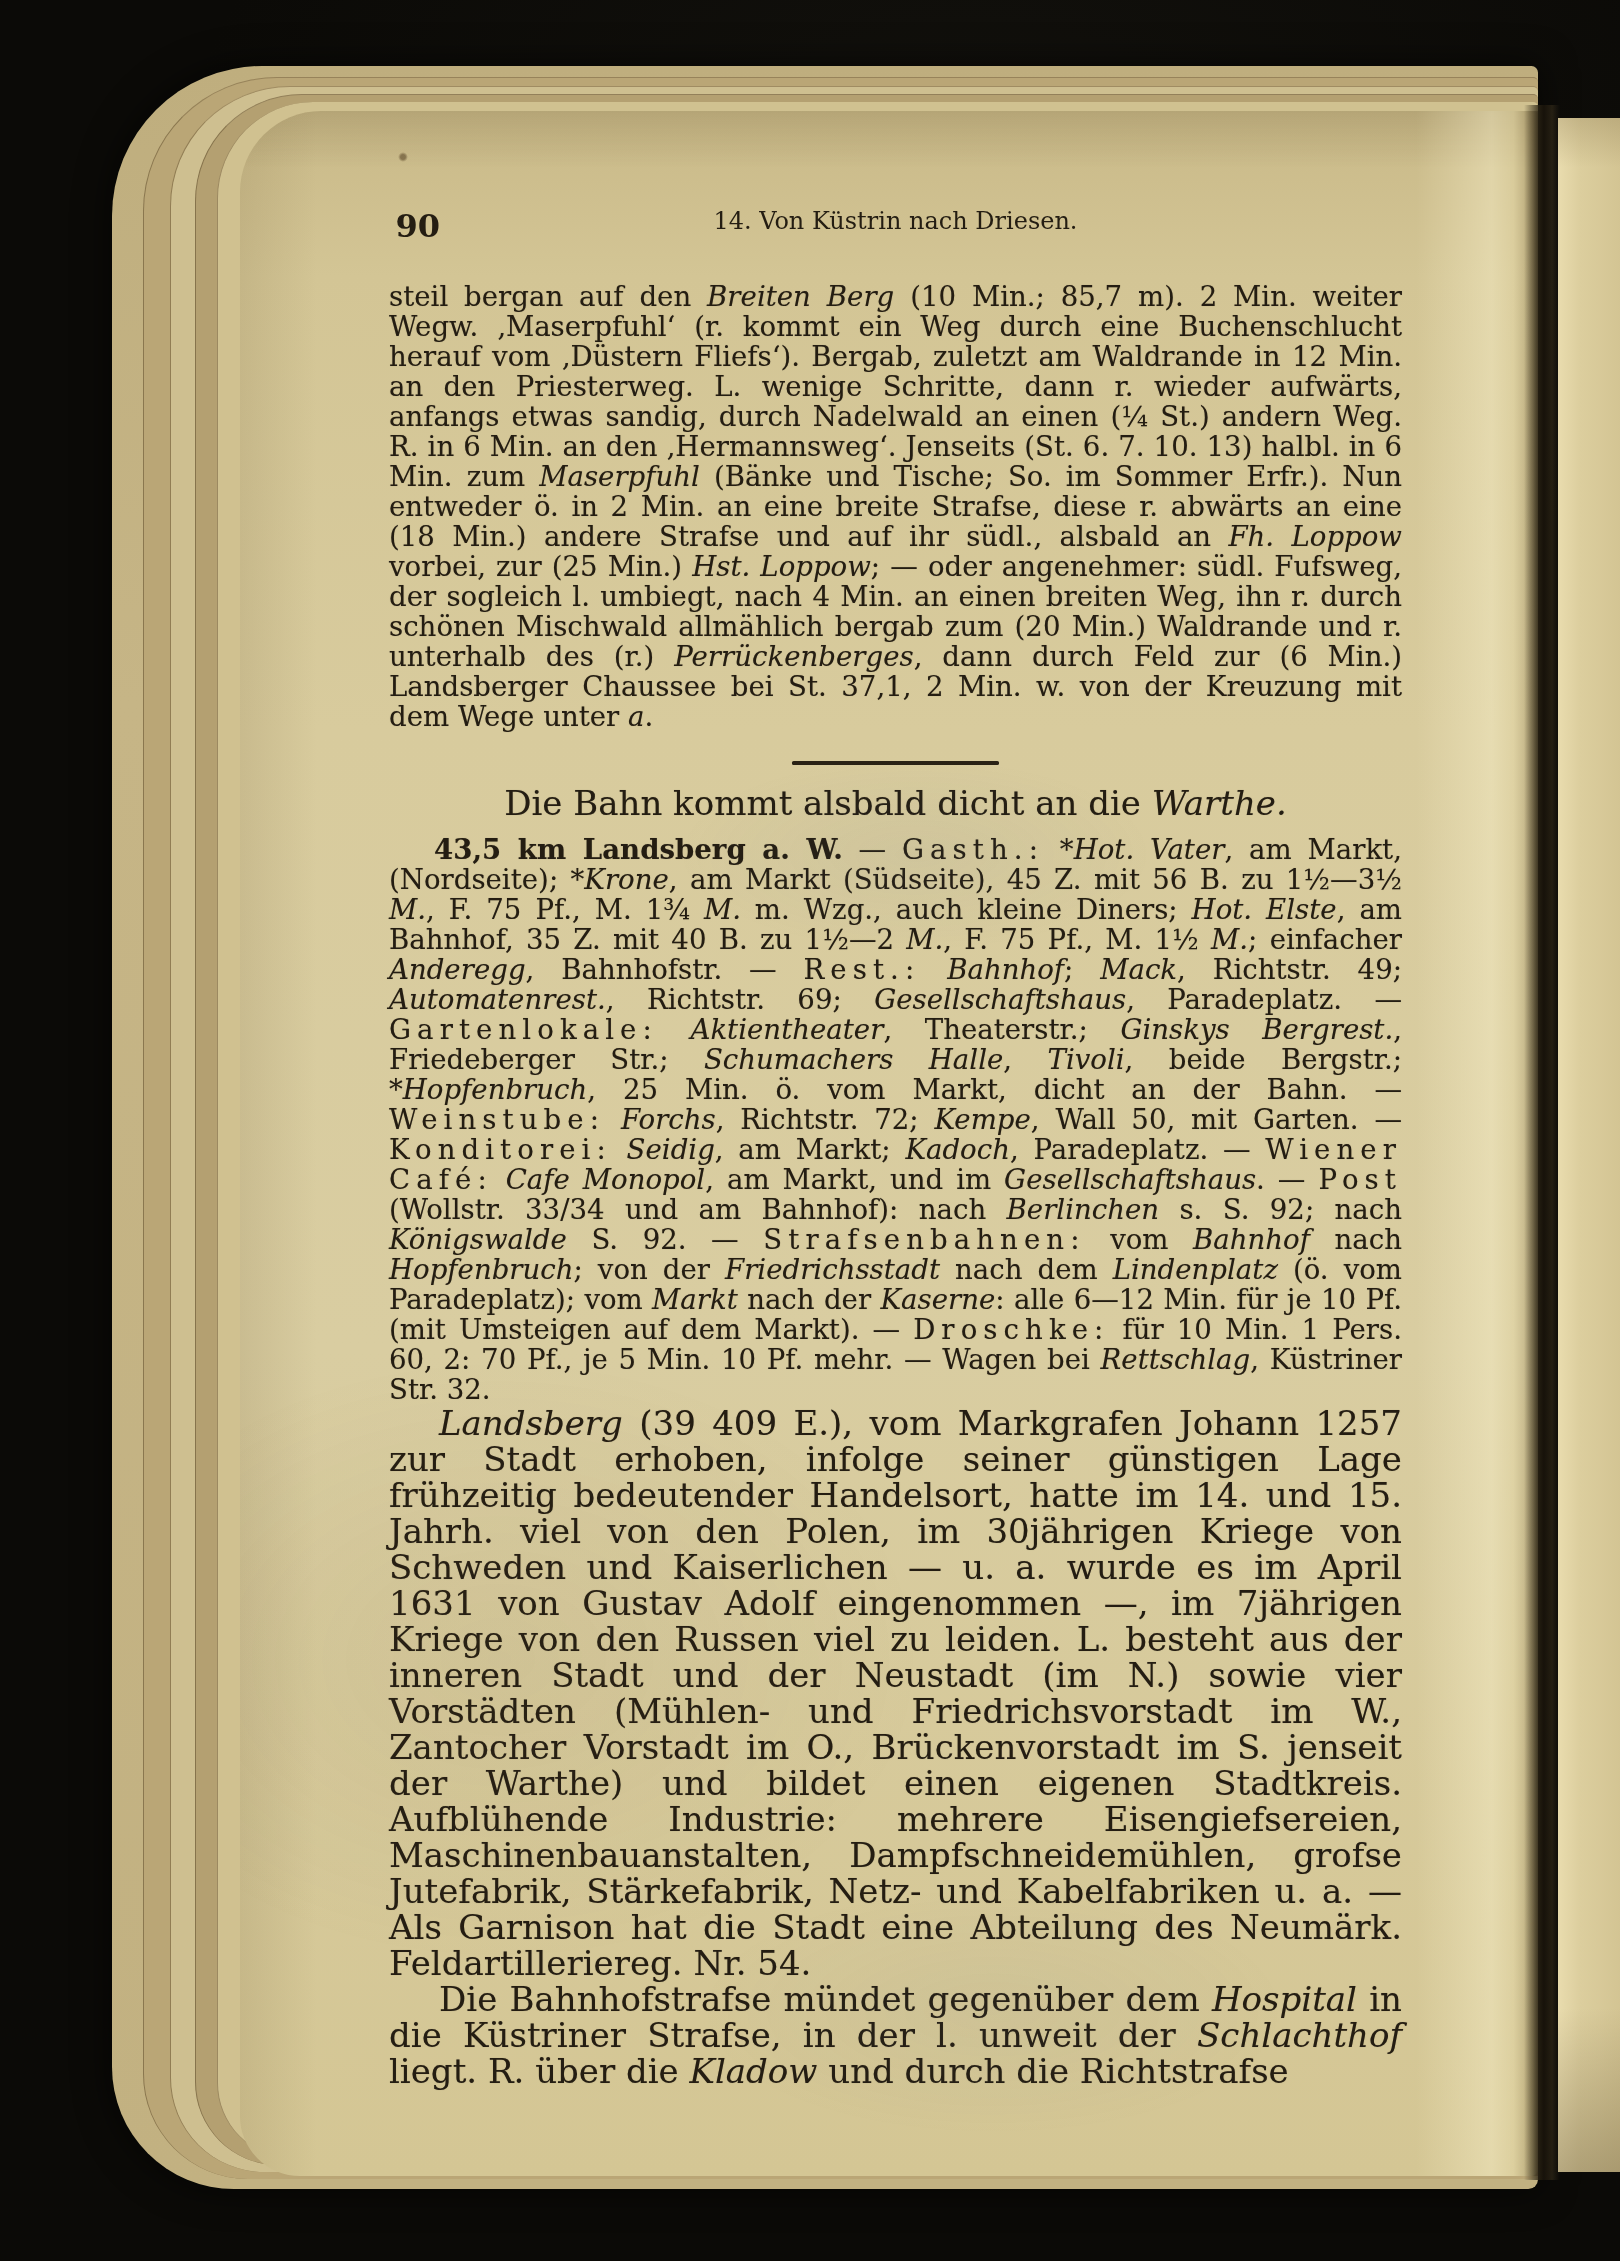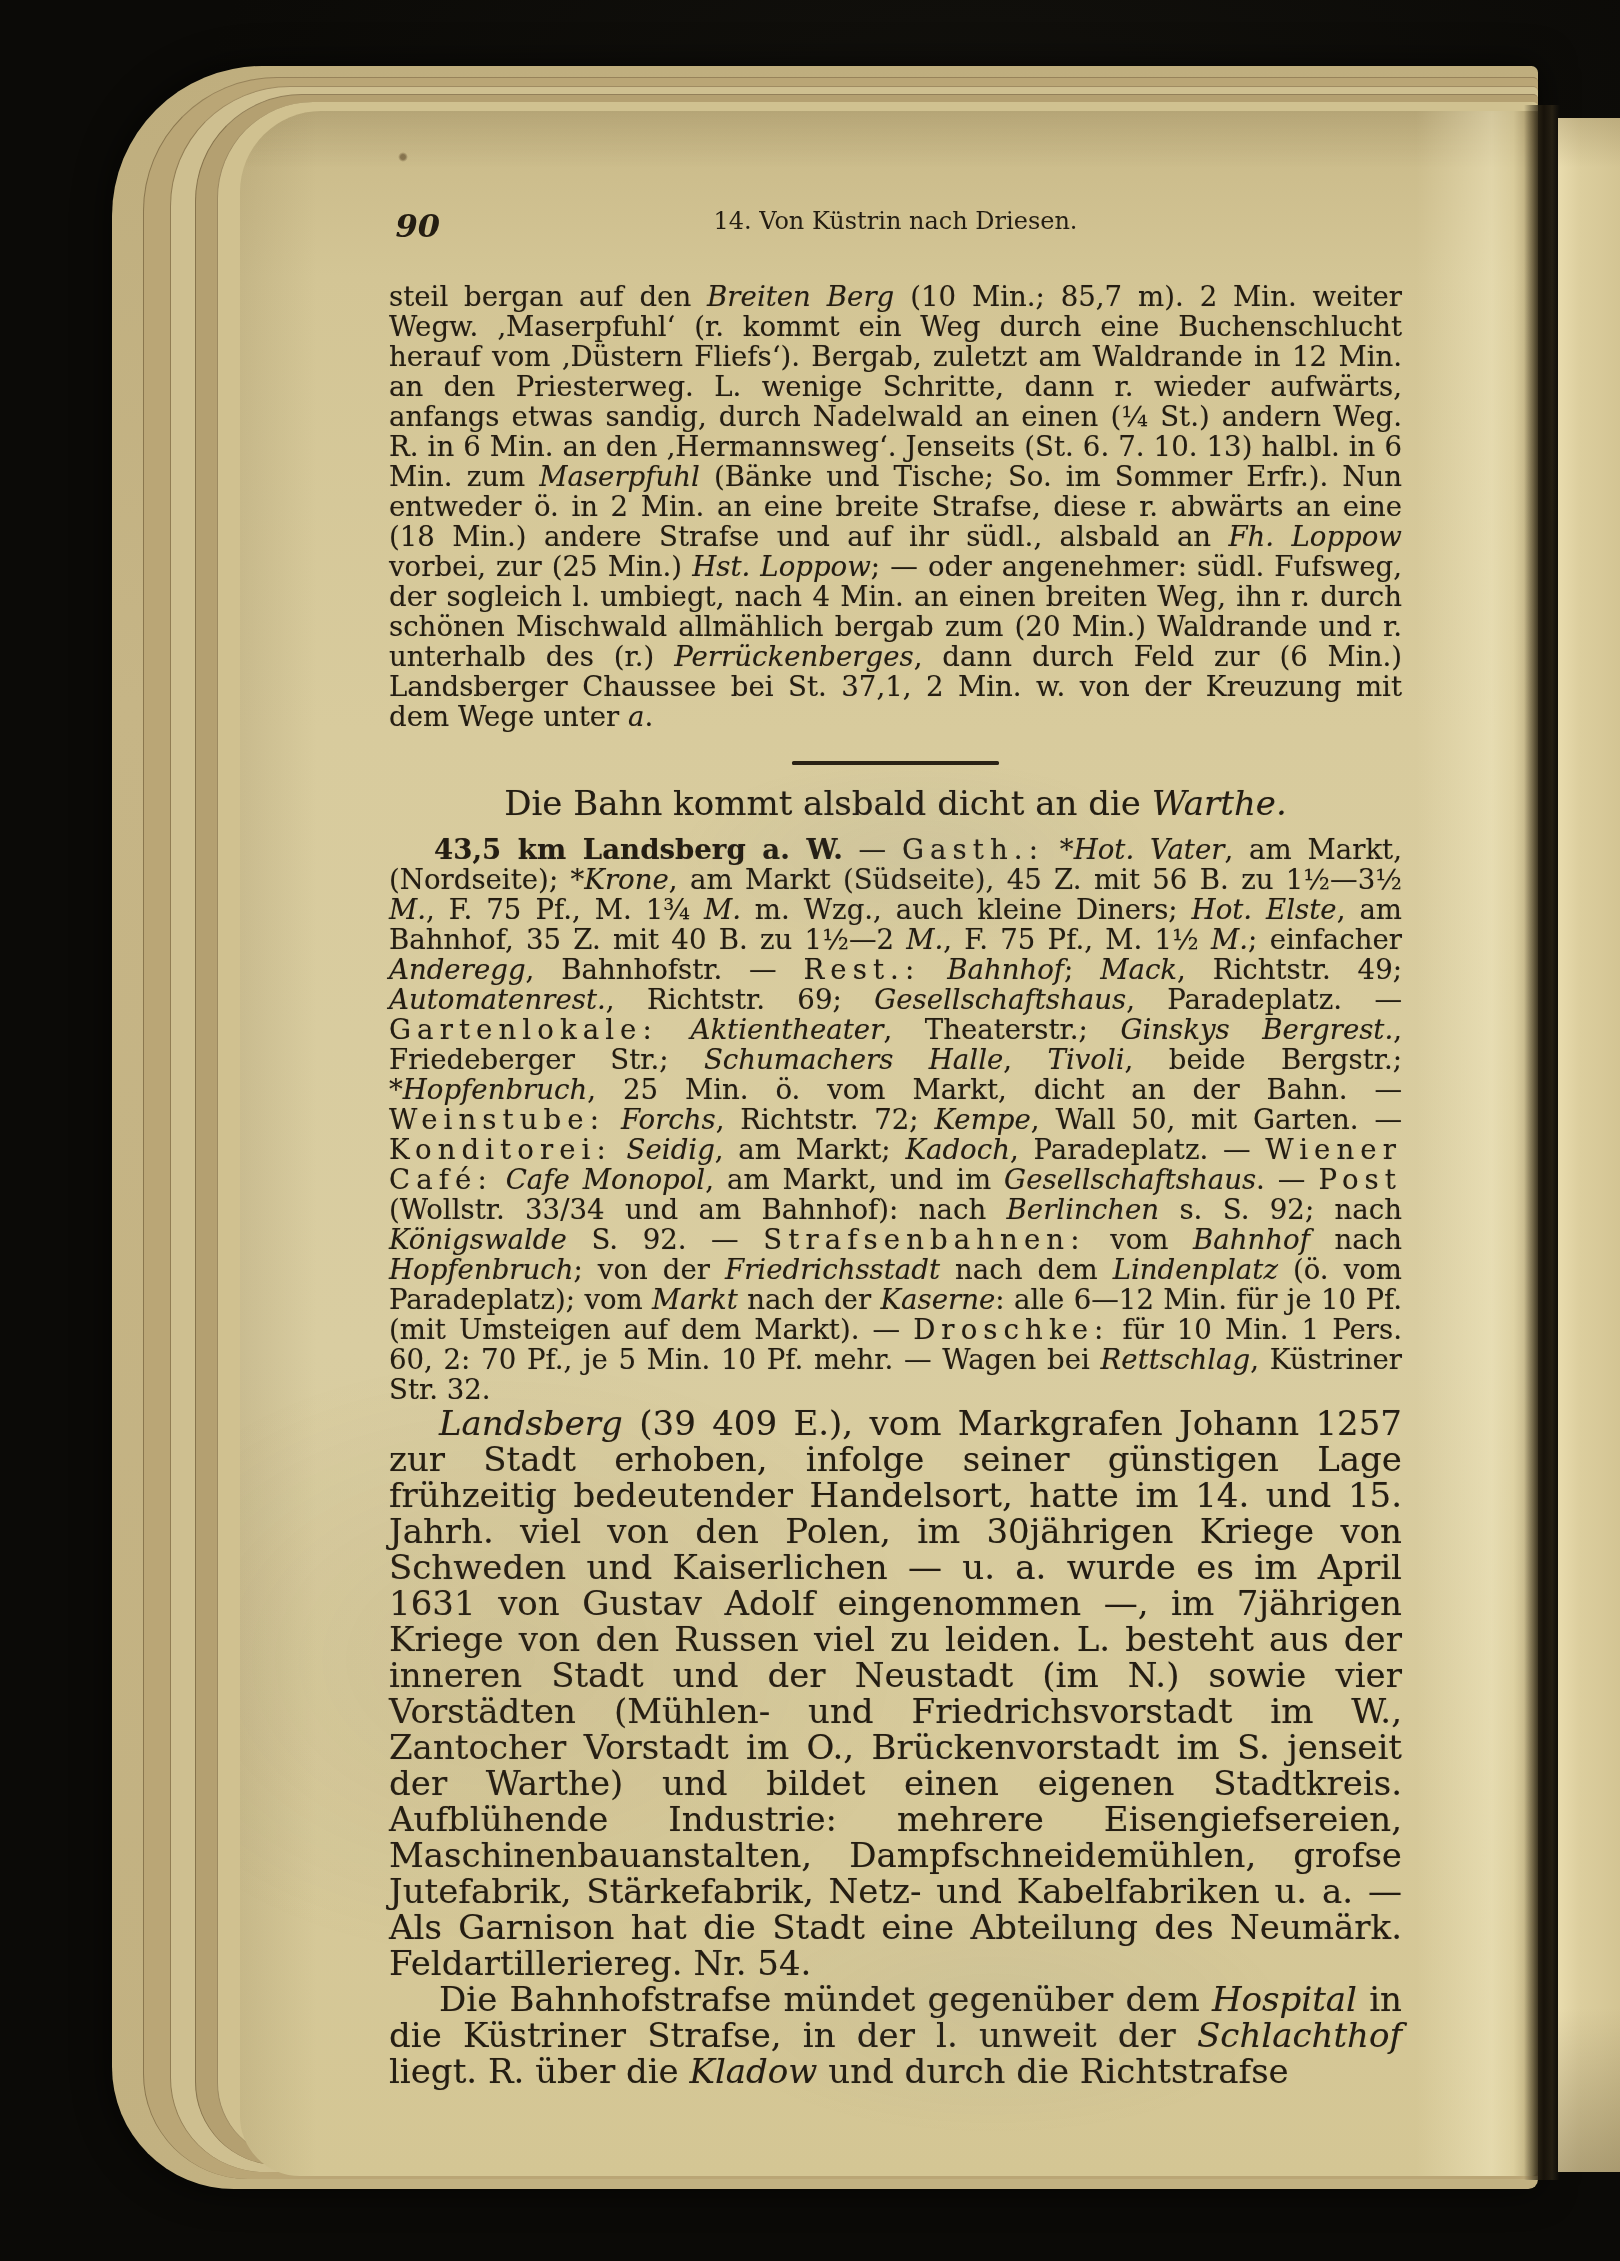--- a/index.html
+++ b/index.html
@@ -57,21 +57,21 @@
     background:linear-gradient(90deg, rgba(20,16,8,0) 0%, rgba(50,42,24,0.75) 35%, #17120a 55%, rgba(70,58,34,0.45) 78%, rgba(20,16,8,0) 100%);
   }
   .facing-page{
     position:absolute; left:1558px; top:118px; width:63px; height:2054px;
     background:
       linear-gradient(180deg, rgba(120,100,60,0.25), rgba(120,100,60,0) 49px, rgba(120,100,60,0) 92%, rgba(90,74,44,0.35)),
       linear-gradient(90deg,#e9dcae 0%,#dcce9e 35%,#d3c493 100%);
   }
   
   .page-header{position:relative; height:41px; margin-bottom:34px;}
-  .page-number{position:absolute; left:6.5px; top:0; font-size:32px; font-weight:bold;font-style:italic;}
+  .page-number{position:absolute; left:6.5px; top:0; font-size:32px; font-weight:bold;}
   .chapter-title{display:block; text-align:center; font-size:24px; font-weight:normal;}
   .text-body p{margin:0; text-shadow:0 0 0.8px rgba(30,24,14,0.35);}
   p.small-cont, p.small-indent{
     font-size:27.6px; line-height:30px; text-align:justify;
   }
   p.small-indent{text-indent:45px; margin-top:3.2px;}
   p.body-indent{
     font-size:34px; line-height:36px; text-align:justify; text-indent:50px;
   }
   p.center-line{font-size:34px; line-height:37px; text-align:center; margin:19.5px 0 13px;}

